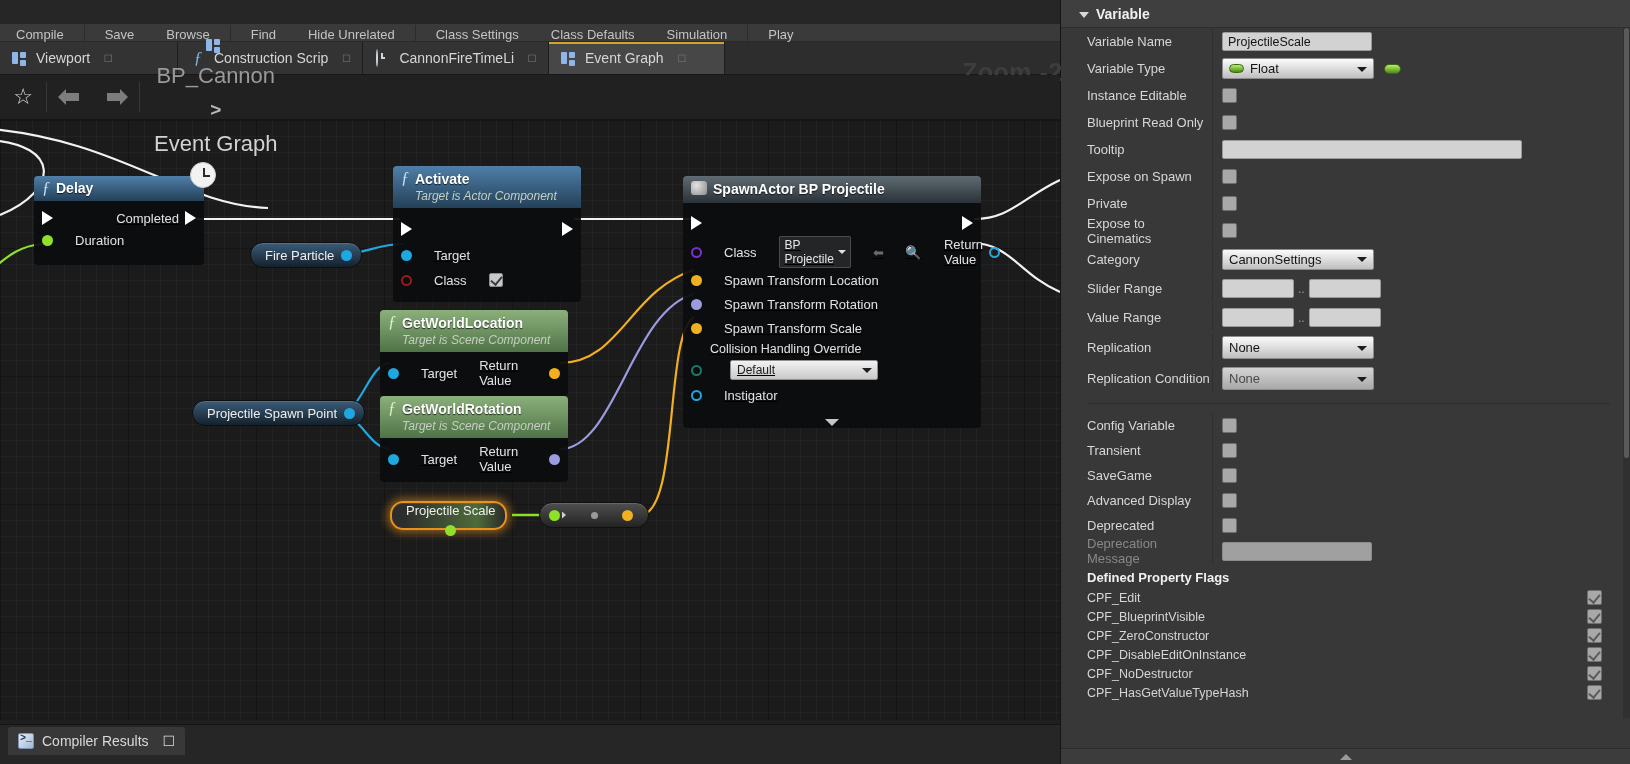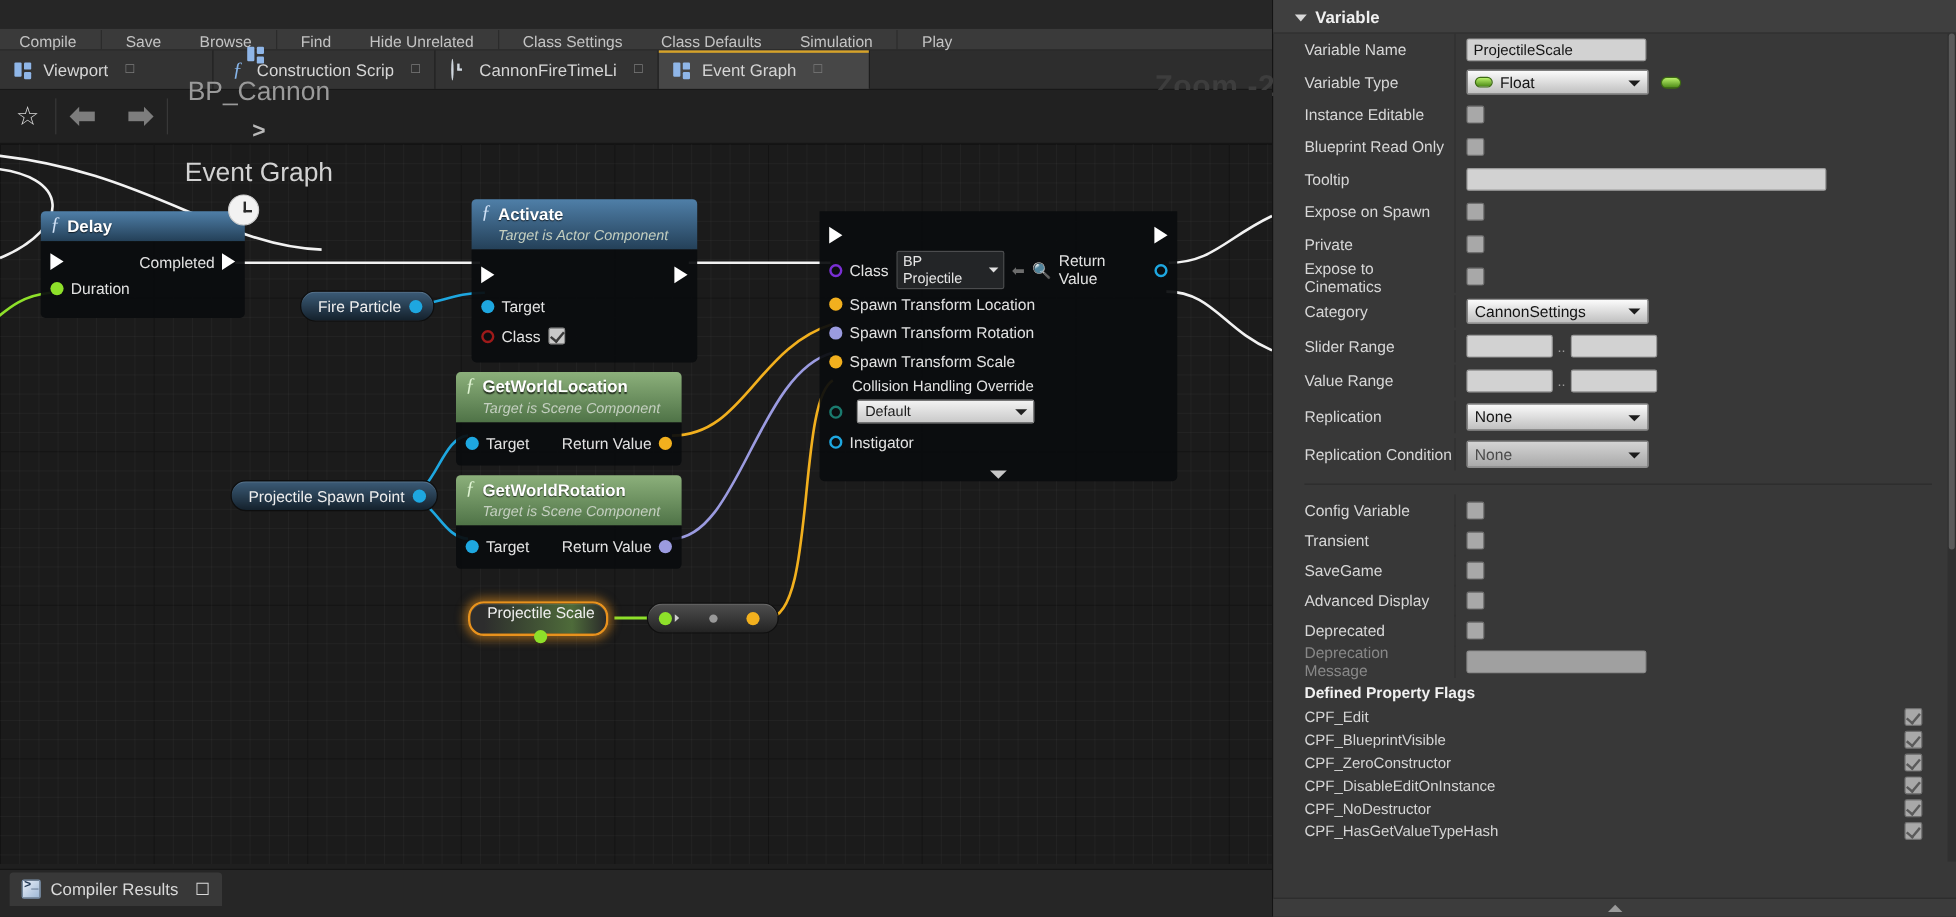--- a/index.html
+++ b/index.html
@@ -124,21 +124,21 @@
     display:flex; align-items:flex-start; gap:6px;
   }
   .node .hdr .ttl { color:#fff; font-size:14px; font-weight:bold; text-shadow:0 1px 1px rgba(0,0,0,.7); }
   .node .hdr .sub { color:#c4cfc0; font-size:12px; font-style:italic; display:block; margin-top:1px; }
   .node .body { background:rgba(10,12,14,.93); border-radius:0 0 4px 4px; padding:6px 0 6px 0; }
   .hdr-blue { background:linear-gradient(to bottom,#4f7fa8,#244058); }
   .hdr-green{ background:linear-gradient(to bottom,#8cb07b,#4f7347); }
   .hdr-gray { background:linear-gradient(to bottom,#5f6b73,#2a3238); }
   .hdr-fx { font-family:"Liberation Serif",serif; font-style:italic; color:#cfe0f5; font-size:16px; line-height:15px; }
 
-  .row { display:flex; align-items:center; min-height:22px; padding:0 8px; gap:6px; }
+  .row { display:flex; align-items:center; min-height:22px; padding:0 8px; gap:22px;text-decoration:underline; }
   .row .lbl { color:#e2e2e2; font-size:13px; }
   .row .rgt { margin-left:auto; display:flex; align-items:center; gap:6px; }
   .row .rgt .lbl { color:#e2e2e2; }
 
   .pin { width:11px; height:11px; border-radius:50%; flex:0 0 11px; }
   .pin.ring { background:transparent; border:2px solid; }
   .pin-exec {
     width:0;height:0;border-top:7px solid transparent;border-bottom:7px solid transparent;
     border-left:11px solid #fff; flex:0 0 11px;
   }
@@ -465,20 +465,24 @@
           </div>
           <div class="row" style="min-height:24px">
             <span class="pin ring" style="border-color:#9e1a1a"></span>
             <span class="lbl">Class</span>
             <span class="cb checked"></span>
           </div>
         </div>
       </div>
 
       <div class="node" style="left:683px; top:56px; width:298px;">
+        <div class="hdr hdr-gray" style="padding:5px 10px 6px 8px">
+          <span class="ico" style="width:14px;height:14px;border-radius:3px;background:radial-gradient(circle at 35% 32%,#e4e4e4,#8b8b8b);"></span>
+          <span class="ttl">SpawnActor BP Projectile</span>
+        </div>
         <div class="body" style="padding:7px 0 20px 0; position:relative;">
           <div class="row" style="min-height:26px">
             <span class="pin-exec"></span>
             <span class="rgt">
                 <span class="pin-exec"></span>
               </span>
           </div>
           <div class="row" style="min-height:24px">
             <span class="pin ring" style="border-color:#7a2fd4"></span>
             <span class="lbl">Class</span>

